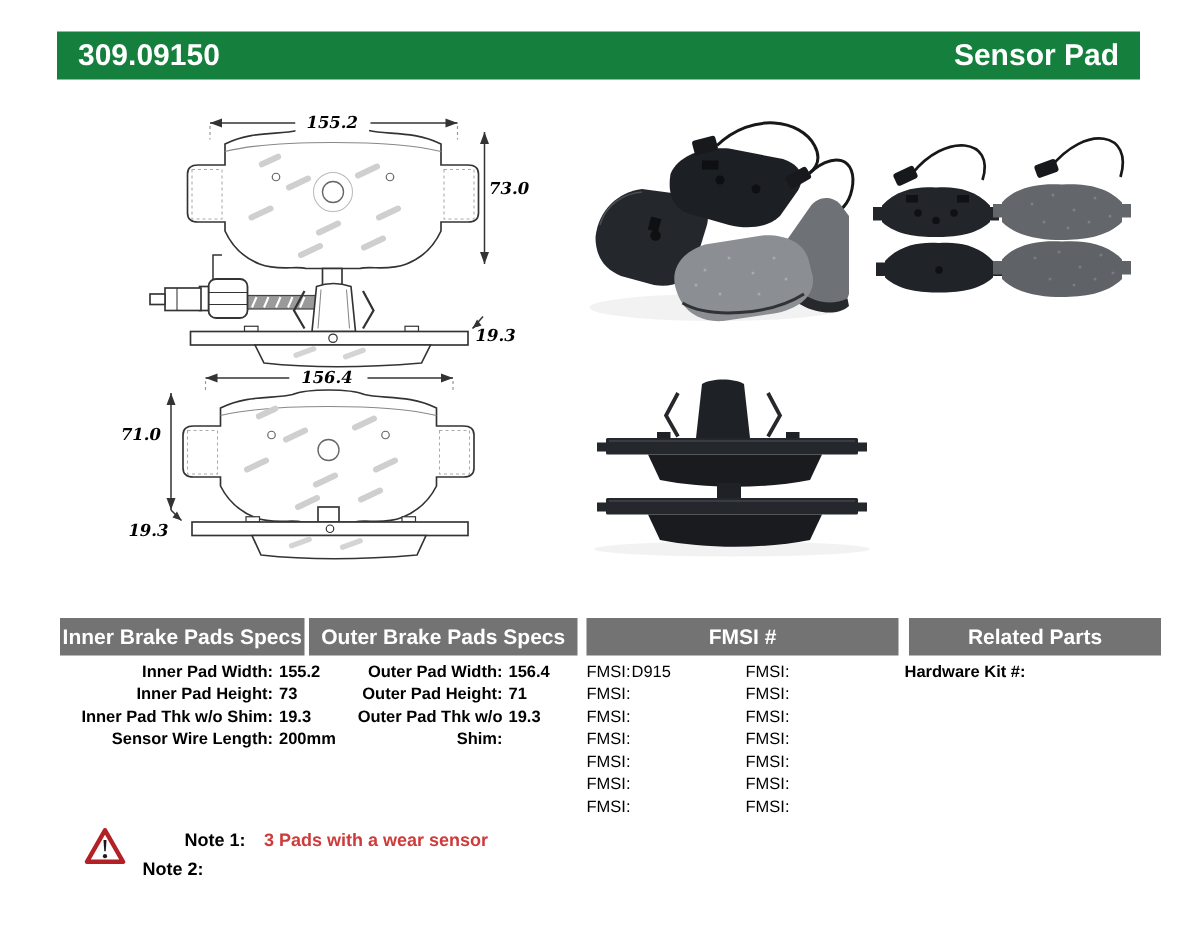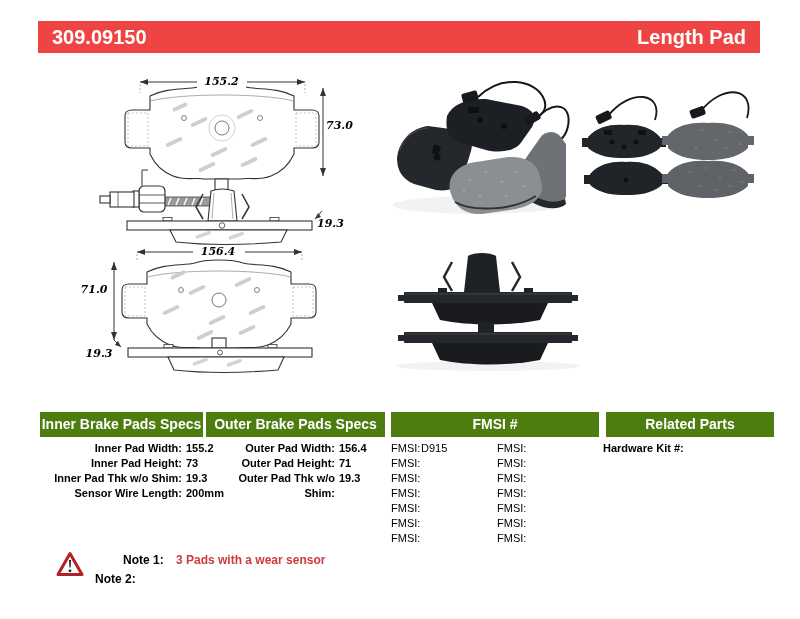--- a/index.html
+++ b/index.html
@@ -1,28 +1,28 @@
 <!DOCTYPE html>
 <html><head>
 <meta charset="utf-8">
 <style>
   html,body{margin:0;padding:0;background:#fff;}
   .page{position:relative;width:800px;height:619px;background:#ffffff;overflow:hidden;
         font-family:"Liberation Sans", sans-serif;color:#000;}
   
-  .hdr{position:absolute;left:38px;top:21px;width:722px;height:32px;background:#ef4444;
+  .hdr{position:absolute;left:38px;top:21px;width:722px;height:32px;background:#15803d;
        color:#fff;display:flex;justify-content:space-between;align-items:center;
        padding:0 14px;box-sizing:border-box;font-weight:bold;font-size:20px;}
   
   .gfx{position:absolute;left:0;top:0;width:800px;height:619px;}
   
   .dim{position:absolute;font-family:"DejaVu Serif", serif;font-style:italic;font-weight:bold;
        font-size:11px;background:#fff;text-align:center;line-height:12px;height:12px;}
   
-  .tbar{position:absolute;top:412px;height:25px;background:#4d7c0f;color:#fff;font-weight:bold;
+  .tbar{position:absolute;top:412px;height:25px;background:#737373;color:#fff;font-weight:bold;
         font-size:14px;text-align:center;line-height:25px;}
   
   .spec-col{position:absolute;top:441px;}
   .spec-row{display:flex;height:15px;line-height:15px;font-size:11px;font-weight:bold;}
   .spec-label{width:130px;text-align:right;}
   .spec-value{margin-left:4px;white-space:nowrap;}
   
   .fmsi-col{position:absolute;left:391px;top:441px;}
   .fmsi-row{display:flex;height:15px;line-height:15px;font-size:11px;font-weight:normal;}
   .fm-label{width:28px;}
@@ -39,21 +39,21 @@
   .note-label{width:44px;}
   .note-red{margin-left:9px;color:#cf3a3a;white-space:nowrap;}
 </style>
 </head>
 <body>
 
 <div class="page">
 
   <div class="hdr">
     <span>309.09150</span>
-    <span>Length Pad</span>
+    <span>Sensor Pad</span>
   </div>
 
   <svg class="gfx" viewBox="0 0 800 619" xmlns="http://www.w3.org/2000/svg" fill="none">
 
     <g stroke="#333" stroke-width="1.1">
 
       <line x1="140" y1="82" x2="197" y2="82" stroke-width="1"></line>
       <line x1="247" y1="82" x2="305" y2="82" stroke-width="1"></line>
       <polygon points="140,82 148,79 148,85" fill="#333" stroke="none"></polygon>
       <polygon points="305,82 297,79 297,85" fill="#333" stroke="none"></polygon>

